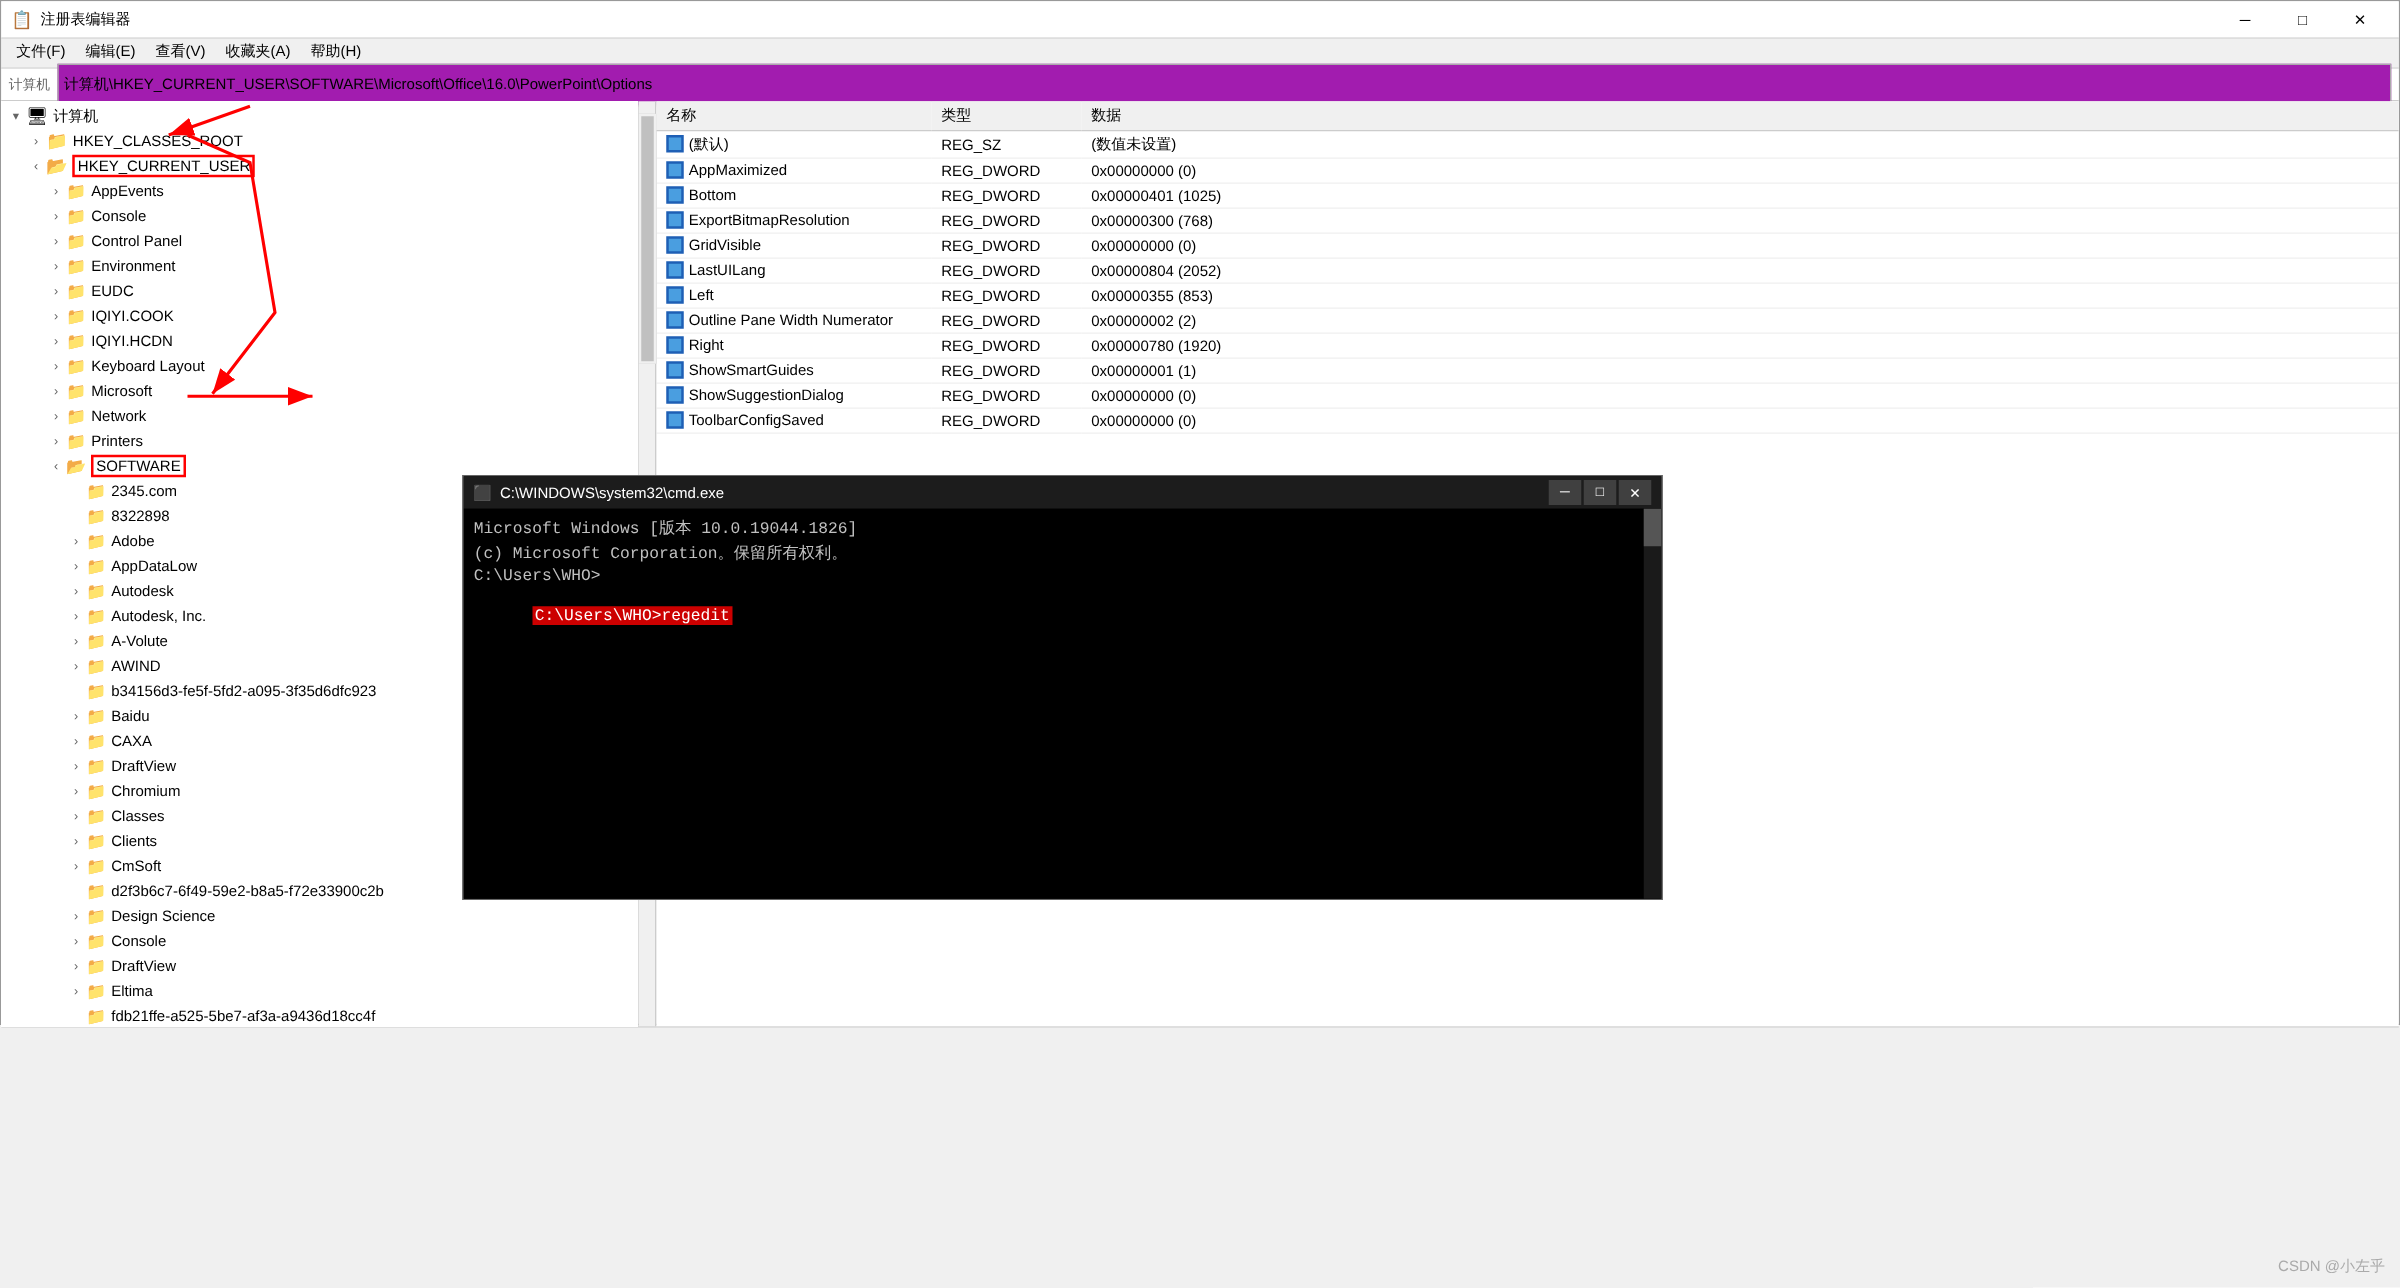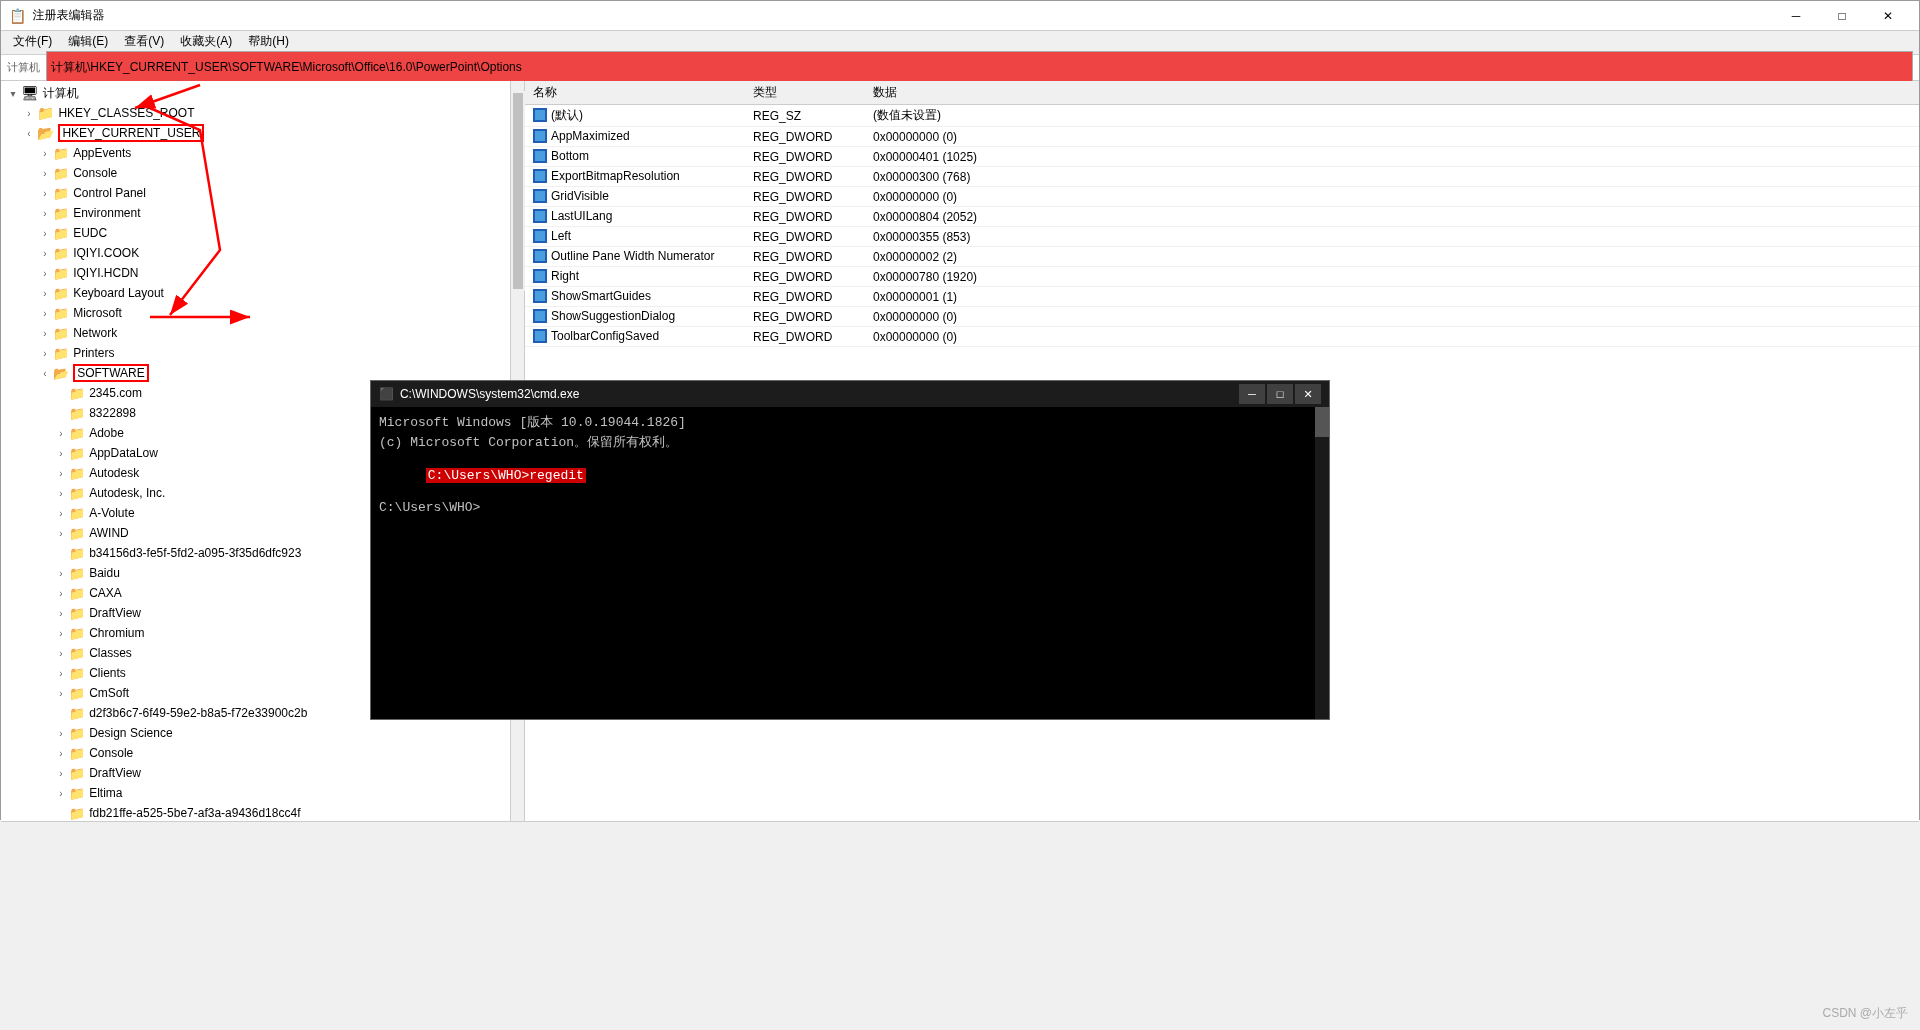--- a/index.html
+++ b/index.html
@@ -90,21 +90,21 @@
     }
 
     .addressbar-label {
       color: #666;
       margin-right: 6px;
       font-size: 11px;
     }
 
     .addressbar-path {
       flex: 1;
-      background: #ef4444;
+      background: #a21caf;
       border: 1px solid #aaa;
       height: 16px;
       padding: 16px 4px;
       font-size: 12px;
       outline: none;
     }
 
     
     .main-content {
       display: flex;
@@ -645,24 +645,24 @@
     <div class="cmd-titlebar-controls">
       <button class="cmd-btn">─</button>
       <button class="cmd-btn">□</button>
       <button class="cmd-btn close">✕</button>
     </div>
   </div>
 
   <div class="cmd-content">
     <div class="cmd-line">Microsoft Windows [版本 10.0.19044.1826]</div>
     <div class="cmd-line">(c) Microsoft Corporation。保留所有权利。</div>
+    <div class="cmd-line">C:\Users\WHO&gt;</div>
     <div class="cmd-line">
       <span style="background:#cc0000; color:#fff; padding:0 2px;">C:\Users\WHO&gt;regedit</span>
     </div>
-    <div class="cmd-line">C:\Users\WHO&gt;</div>
   </div>
 
   <div style="position:absolute; right:0; top:26px; width:14px; height:calc(100% - 26px); background:#1a1a1a;">
     <div style="width:14px; height:30px; background:#555; position:absolute; top:0;"></div>
   </div>
 
 </div>
 
 <div class="watermark">CSDN @小左乎</div>
 

